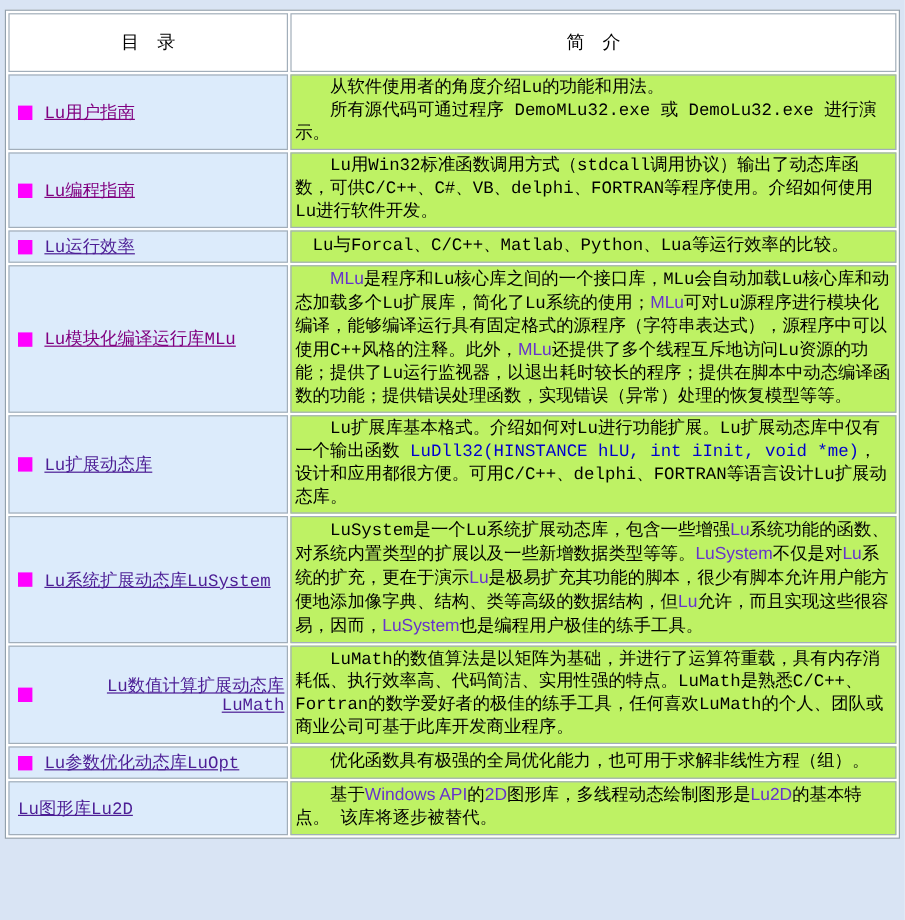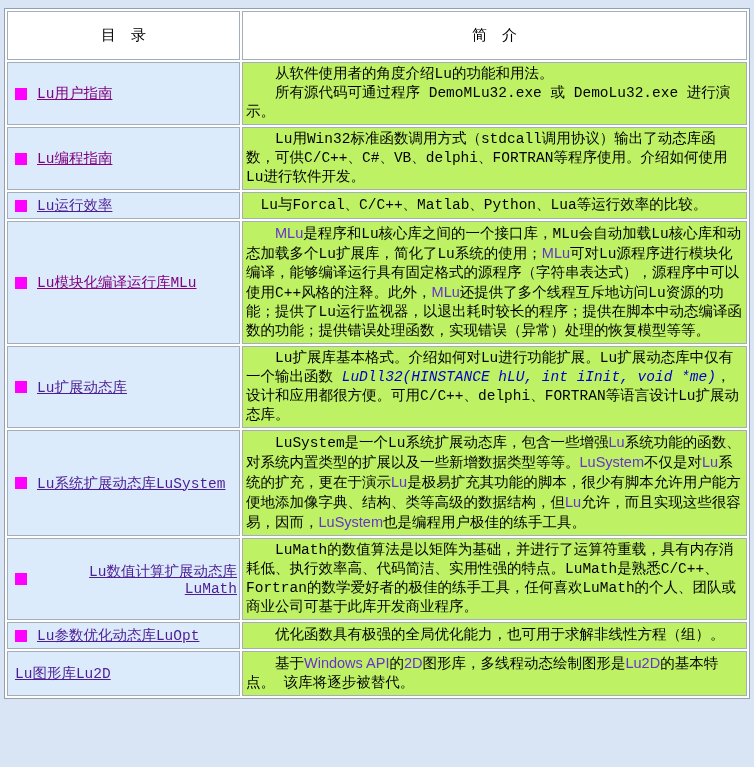--- a/index.html
+++ b/index.html
@@ -52,21 +52,21 @@
     margin-right:10px;
   }
   a.toc-link{text-decoration:underline;cursor:pointer;}
   a.toc-link.blue{color:#4c1d95;text-align:right;}
   a.toc-link.visited{color:#800080;}
   p.para{margin:0;line-height:19px;}
   .seg-hl{
     color:#6633cc;
     font-family:"Liberation Sans",sans-serif;
   }
-  .seg-code{color:#0000cc;font-style:italic;}
+  .seg-code{color:#0000cc;}
 </style>
 </head>
 <body>
 
 <table class="doc">
   <thead>
     <tr>
       <th>目　录</th>
       <th>简　介</th>
     </tr>

